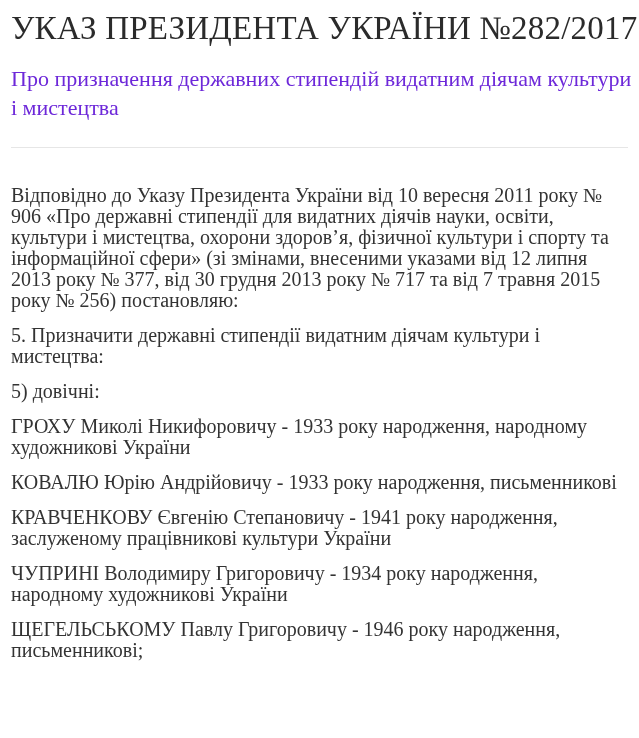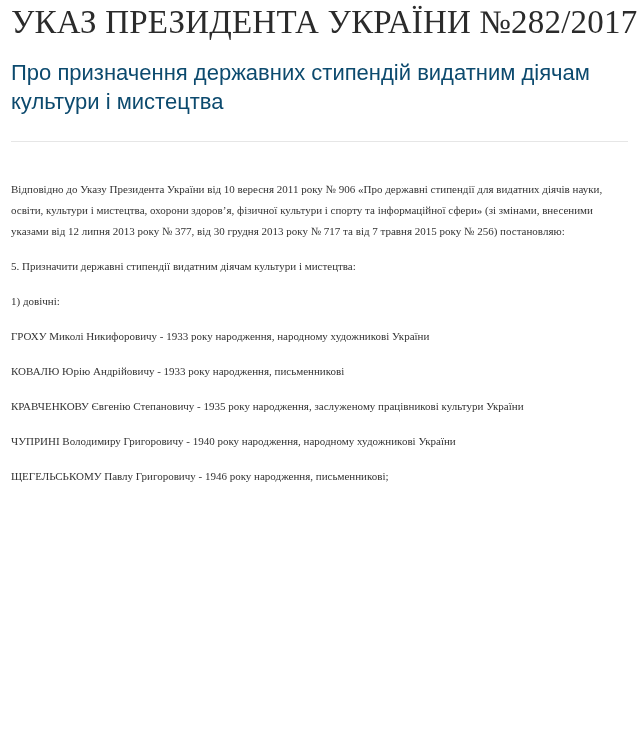--- a/index.html
+++ b/index.html
@@ -3,53 +3,53 @@
 <meta charset="utf-8">
 <style>
   html, body { margin: 0; padding: 0; background: #ffffff; }
   body {
     width: 639px; height: 738px; overflow: hidden;
     font-family: "DejaVu Serif", "Liberation Serif", serif;
     color: #333333;
   }
   .page { position: relative; padding: 0 0 0 11px; }
   .title {
-    margin: 0; padding-top: 2px;
+    margin: 0; padding-top: 8px;
     font-family: "Liberation Serif", serif;
     font-weight: normal; font-size: 33px; line-height: 40px;
     color: #2b2b2b; letter-spacing: 0.2px; white-space: nowrap;
   }
   .subtitle {
     margin: 16px 0 0 0;
-    font-family: Liberation Sans, sans-serif;
+    font-family: Liberation Serif, serif;
     font-weight: normal; font-size: 22px; line-height: 29px;
-    color: #0c4a6e;
+    color: #6d28d9;
   }
   .divider {
     margin: 25px 11px 0 0; height: 0; border: 0;
     border-top: 1px solid #e6e6e6;
   }
   .content { margin-top: 37px; padding-right: 12px; }
   .p {
     margin: 8px 0 14px 0;
     font-family: "Liberation Serif", serif;
-    font-size: 11px; line-height: 21px; color: #333333;
+    font-size: 20px; line-height: 21px; color: #333333;
   }
 </style>
 </head>
 <body>
 
 <div class="page">
   <h1 class="title">УКАЗ ПРЕЗИДЕНТА УКРАЇНИ №282/2017</h1>
   <h2 class="subtitle">Про призначення державних стипендій видатним діячам культури і мистецтва</h2>
   <hr class="divider">
 
   <div class="content">
     <p class="p">Відповідно до Указу Президента України від 10 вересня 2011 року № 906 «Про державні стипендії для видатних діячів науки, освіти, культури і мистецтва, охорони здоров’я, фізичної культури і спорту та інформаційної сфери» (зі змінами, внесеними указами від 12 липня 2013 року № 377, від 30 грудня 2013 року № 717 та від 7 травня 2015 року № 256) постановляю:</p>
     <p class="p">5. Призначити державні стипендії видатним діячам культури і мистецтва:</p>
-    <p class="p">1) довічні:</p>
+    <p class="p">5) довічні:</p>
     <p class="p">ГРОХУ Миколі Никифоровичу - 1933 року народження, народному художникові України</p>
     <p class="p">КОВАЛЮ Юрію Андрійовичу - 1933 року народження, письменникові</p>
-    <p class="p">КРАВЧЕНКОВУ Євгенію Степановичу - 1935 року народження, заслуженому працівникові культури України</p>
-    <p class="p">ЧУПРИНІ Володимиру Григоровичу - 1940 року народження, народному художникові України</p>
+    <p class="p">КРАВЧЕНКОВУ Євгенію Степановичу - 1941 року народження, заслуженому працівникові культури України</p>
+    <p class="p">ЧУПРИНІ Володимиру Григоровичу - 1934 року народження, народному художникові України</p>
     <p class="p">ЩЕГЕЛЬСЬКОМУ Павлу Григоровичу - 1946 року народження, письменникові;</p>
   </div>
 </div>
 
 </body></html>

